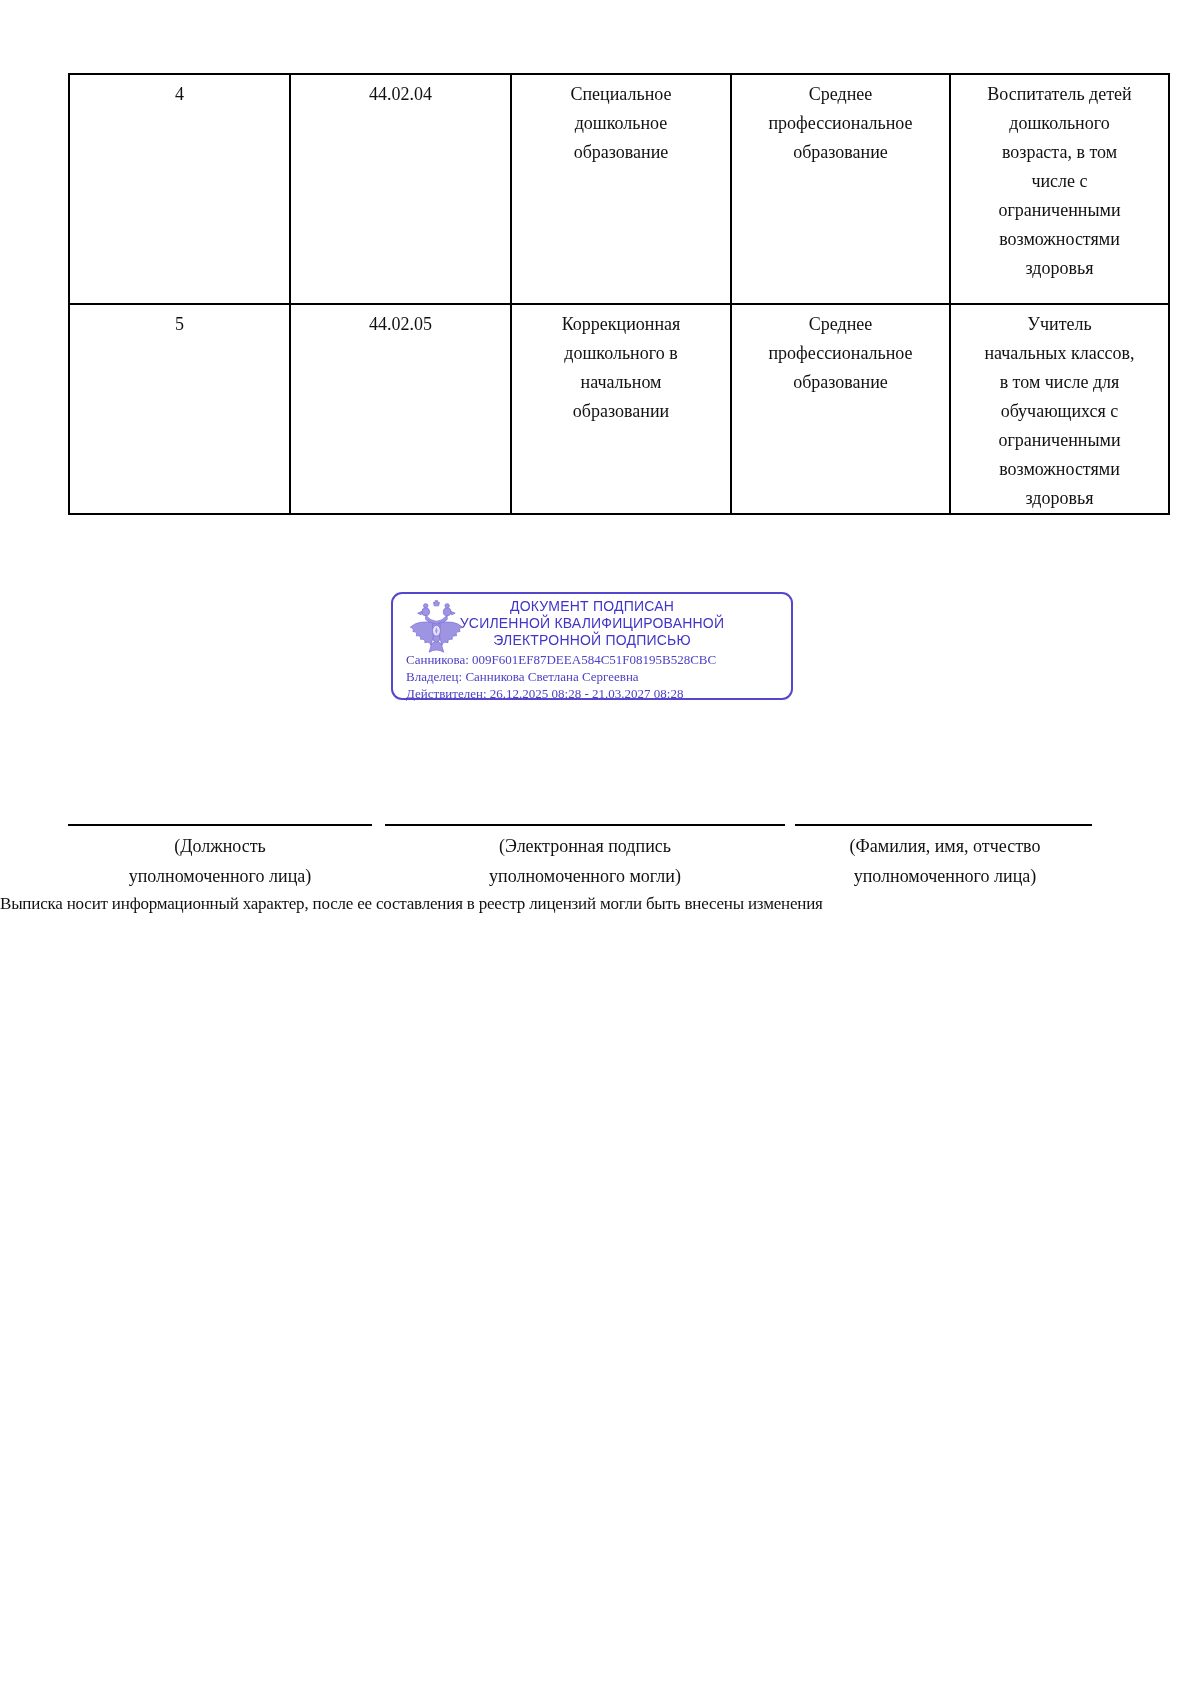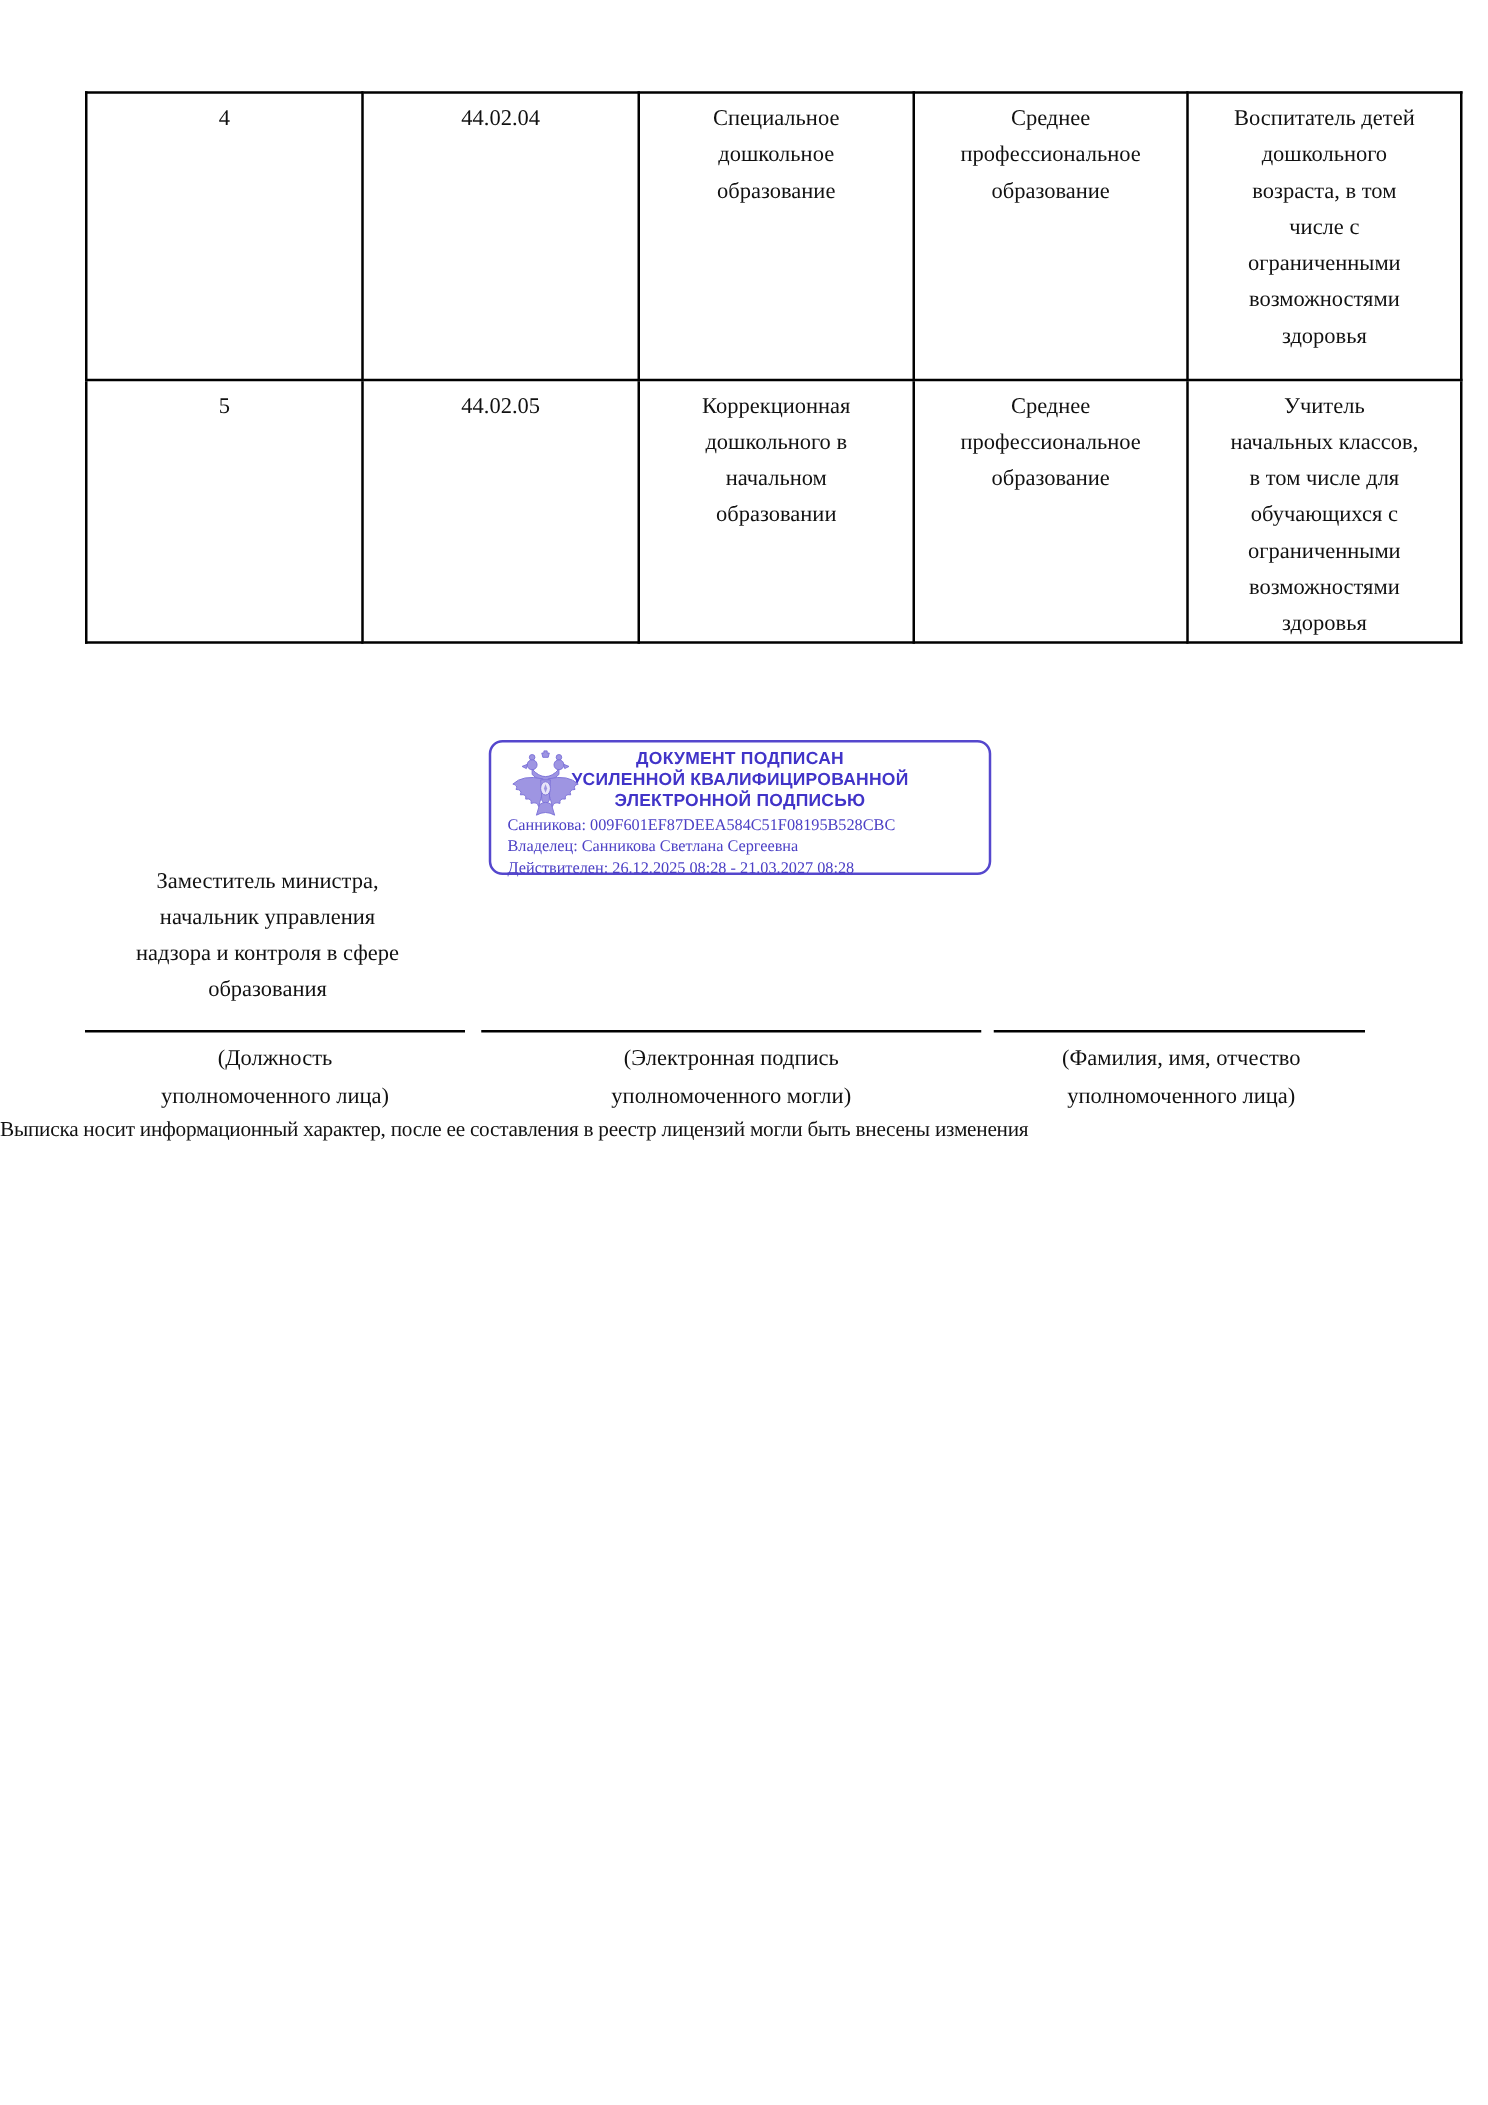--- a/index.html
+++ b/index.html
@@ -40,21 +40,21 @@
     box-sizing:border-box;
     background:#fff;
   }
   .stamp-emblem{
     position:absolute;left:13px;top:5px;width:60px;height:60px;
   }
   .stamp-title{
     padding-top:4px;
     text-align:center;
     font-family:"Liberation Sans","DejaVu Sans",sans-serif;
-    font-weight:bold;
+    font-weight:normal;
     font-size:14px;line-height:17px;letter-spacing:.2px;
     color:#4134c8;
     white-space:pre-line;
   }
   .stamp-details{
     margin-top:2px;padding-left:13px;
     font-size:13px;line-height:17px;
     color:#4c40c5;
   }
   
@@ -165,24 +165,20 @@
     <div class="stamp-title">ДОКУМЕНТ ПОДПИСАН
 УСИЛЕННОЙ КВАЛИФИЦИРОВАННОЙ
 ЭЛЕКТРОННОЙ ПОДПИСЬЮ</div>
     <div class="stamp-details">
       <div>Санникова: 009F601EF87DEEA584C51F08195B528CBC</div>
       <div>Владелец: Санникова Светлана Сергеевна</div>
       <div>Действителен: 26.12.2025 08:28 - 21.03.2027 08:28</div>
     </div>
   </div>
 
-  <div class="sig-text sig-position">Заместитель министра,
-начальник управления
-надзора и контроля в сфере
-образования</div>
 
   <div class="sig-line sig-line-1"></div>
   <div class="sig-line sig-line-2"></div>
   <div class="sig-line sig-line-3"></div>
 
   <div class="sig-label sig-label-1">(Должность
 уполномоченного лица)</div>
   <div class="sig-label sig-label-2">(Электронная подпись
 уполномоченного могли)</div>
   <div class="sig-label sig-label-3">(Фамилия, имя, отчество

